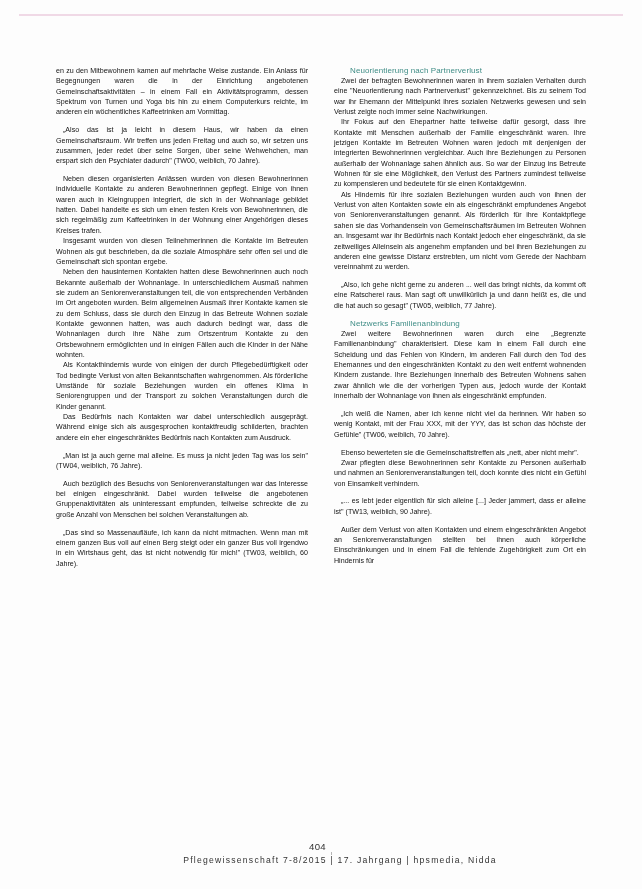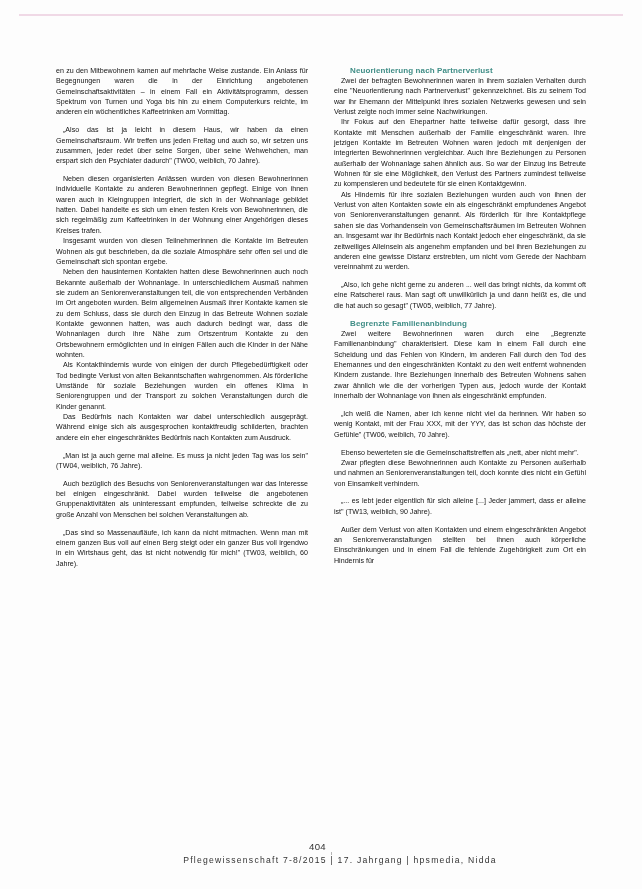--- a/index.html
+++ b/index.html
@@ -92,21 +92,21 @@
     text-justify: inter-word;
     color: #141414;
     hyphens: manual;
   }
   p.indent { text-indent: 7px; }
   p.gap { margin-top: 7.5px; }
 
   h3.section-heading {
     margin: 0 0 1px 0;
     font-size: 8px;
-    font-weight: bold;
+    font-weight: normal;
     color: #3f8d86;
     letter-spacing: 0.1px;
     padding-left: 16px;
   }
   h3.section-heading.gap { margin-top: 8px; }
 
   
   .footer {
     position: absolute;
     left: 0;
@@ -160,25 +160,25 @@
       <p class="indent gap">Auch bezüglich des Besuchs von Seniorenveranstaltungen war das Interesse bei einigen eingeschränkt. Dabei wurden teilweise die angebotenen Gruppenaktivitäten als uninteressant empfunden, teilweise schreckte die zu große Anzahl von Menschen bei solchen Veranstaltungen ab.</p>
       <p class="indent gap">„Das sind so Massenaufläufe, ich kann da nicht mitmachen. Wenn man mit einem ganzen Bus voll auf einen Berg steigt oder ein ganzer Bus voll irgendwo in ein Wirtshaus geht, das ist nicht notwendig für mich!" (TW03, weiblich, 60 Jahre).</p>
     </div>
 
     <div class="col">
       <h3 class="section-heading" style="color: rgb(63, 141, 134);">Neuorientierung nach Partnerverlust</h3>
       <p class="indent">Zwei der befragten Bewohnerinnen waren in ihrem sozialen Verhalten durch eine "Neuorientierung nach Partnerverlust" gekennzeichnet. Bis zu seinem Tod war ihr Ehemann der Mittelpunkt ihres sozialen Netzwerks gewesen und sein Verlust zeigte noch immer seine Nachwirkungen.</p>
       <p class="indent">Ihr Fokus auf den Ehepartner hatte teilweise dafür gesorgt, dass ihre Kontakte mit Menschen außerhalb der Familie eingeschränkt waren. Ihre jetzigen Kontakte im Betreuten Wohnen waren jedoch mit denjenigen der integrierten Bewohnerinnen vergleichbar. Auch ihre Beziehungen zu Personen außerhalb der Wohnanlage sahen ähnlich aus. So war der Einzug ins Betreute Wohnen für sie eine Möglichkeit, den Verlust des Partners zumindest teilweise zu kompensieren und bedeutete für sie einen Kontaktgewinn.</p>
       <p class="indent">Als Hindernis für ihre sozialen Beziehungen wurden auch von ihnen der Verlust von alten Kontakten sowie ein als eingeschränkt empfundenes Angebot von Seniorenveranstaltungen genannt. Als förderlich für ihre Kontaktpflege sahen sie das Vorhandensein von Gemeinschaftsräumen im Betreuten Wohnen an. Insgesamt war ihr Bedürfnis nach Kontakt jedoch eher eingeschränkt, da sie zeitweiliges Alleinsein als angenehm empfanden und bei ihren Beziehungen zu anderen eine gewisse Distanz erstrebten, um nicht vom Gerede der Nachbarn vereinnahmt zu werden.</p>
       <p class="indent gap">„Also, ich gehe nicht gerne zu anderen ... weil das bringt nichts, da kommt oft eine Ratscherei raus. Man sagt oft unwillkürlich ja und dann heißt es, die und die hat auch so gesagt" (TW05, weiblich, 77 Jahre).</p>
-      <h3 class="section-heading gap" style="color: rgb(63, 141, 134);">Begrenzte Familienanbindung</h3>
+      <h3 class="section-heading gap" style="color: rgb(63, 141, 134);">Netzwerks Familienanbindung</h3>
       <p class="indent">Zwei weitere Bewohnerinnen waren durch eine „Begrenzte Familienanbindung" charakterisiert. Diese kam in einem Fall durch eine Scheidung und das Fehlen von Kindern, im anderen Fall durch den Tod des Ehemannes und den eingeschränkten Kontakt zu den weit entfernt wohnenden Kindern zustande. Ihre Beziehungen innerhalb des Betreuten Wohnens sahen zwar ähnlich wie die der vorherigen Typen aus, jedoch wurde der Kontakt innerhalb der Wohnanlage von ihnen als eingeschränkt empfunden.</p>
       <p class="indent gap">„Ich weiß die Namen, aber ich kenne nicht viel da herinnen. Wir haben so wenig Kontakt, mit der Frau XXX, mit der YYY, das ist schon das höchste der Gefühle" (TW06, weiblich, 70 Jahre).</p>
       <p class="indent gap">Ebenso bewerteten sie die Gemeinschaftstreffen als „nett, aber nicht mehr".</p>
-      <p class="indent">Zwar pflegten diese Bewohnerinnen auch Kontakte zu Personen außerhalb und nahmen an Seniorenveranstaltungen teil, doch konnte dies nicht ein Gefühl von Einsamkeit verhindern.</p>
+      <p class="indent">Zwar pflegten diese Bewohnerinnen sehr Kontakte zu Personen außerhalb und nahmen an Seniorenveranstaltungen teil, doch konnte dies nicht ein Gefühl von Einsamkeit verhindern.</p>
       <p class="indent gap">„... es lebt jeder eigentlich für sich alleine [...] Jeder jammert, dass er alleine ist" (TW13, weiblich, 90 Jahre).</p>
       <p class="indent gap">Außer dem Verlust von alten Kontakten und einem eingeschränkten Angebot an Seniorenveranstaltungen stellten bei ihnen auch körperliche Einschränkungen und in einem Fall die fehlende Zugehörigkeit zum Ort ein Hindernis für</p>
     </div>
 
   </div>
 
   <div class="footer">
     <div class="footer-page">404</div>
     <div class="footer-divider"></div>
     <div class="footer-text">Pflegewissenschaft 7-8/2015 | 17. Jahrgang | hpsmedia, Nidda</div>

